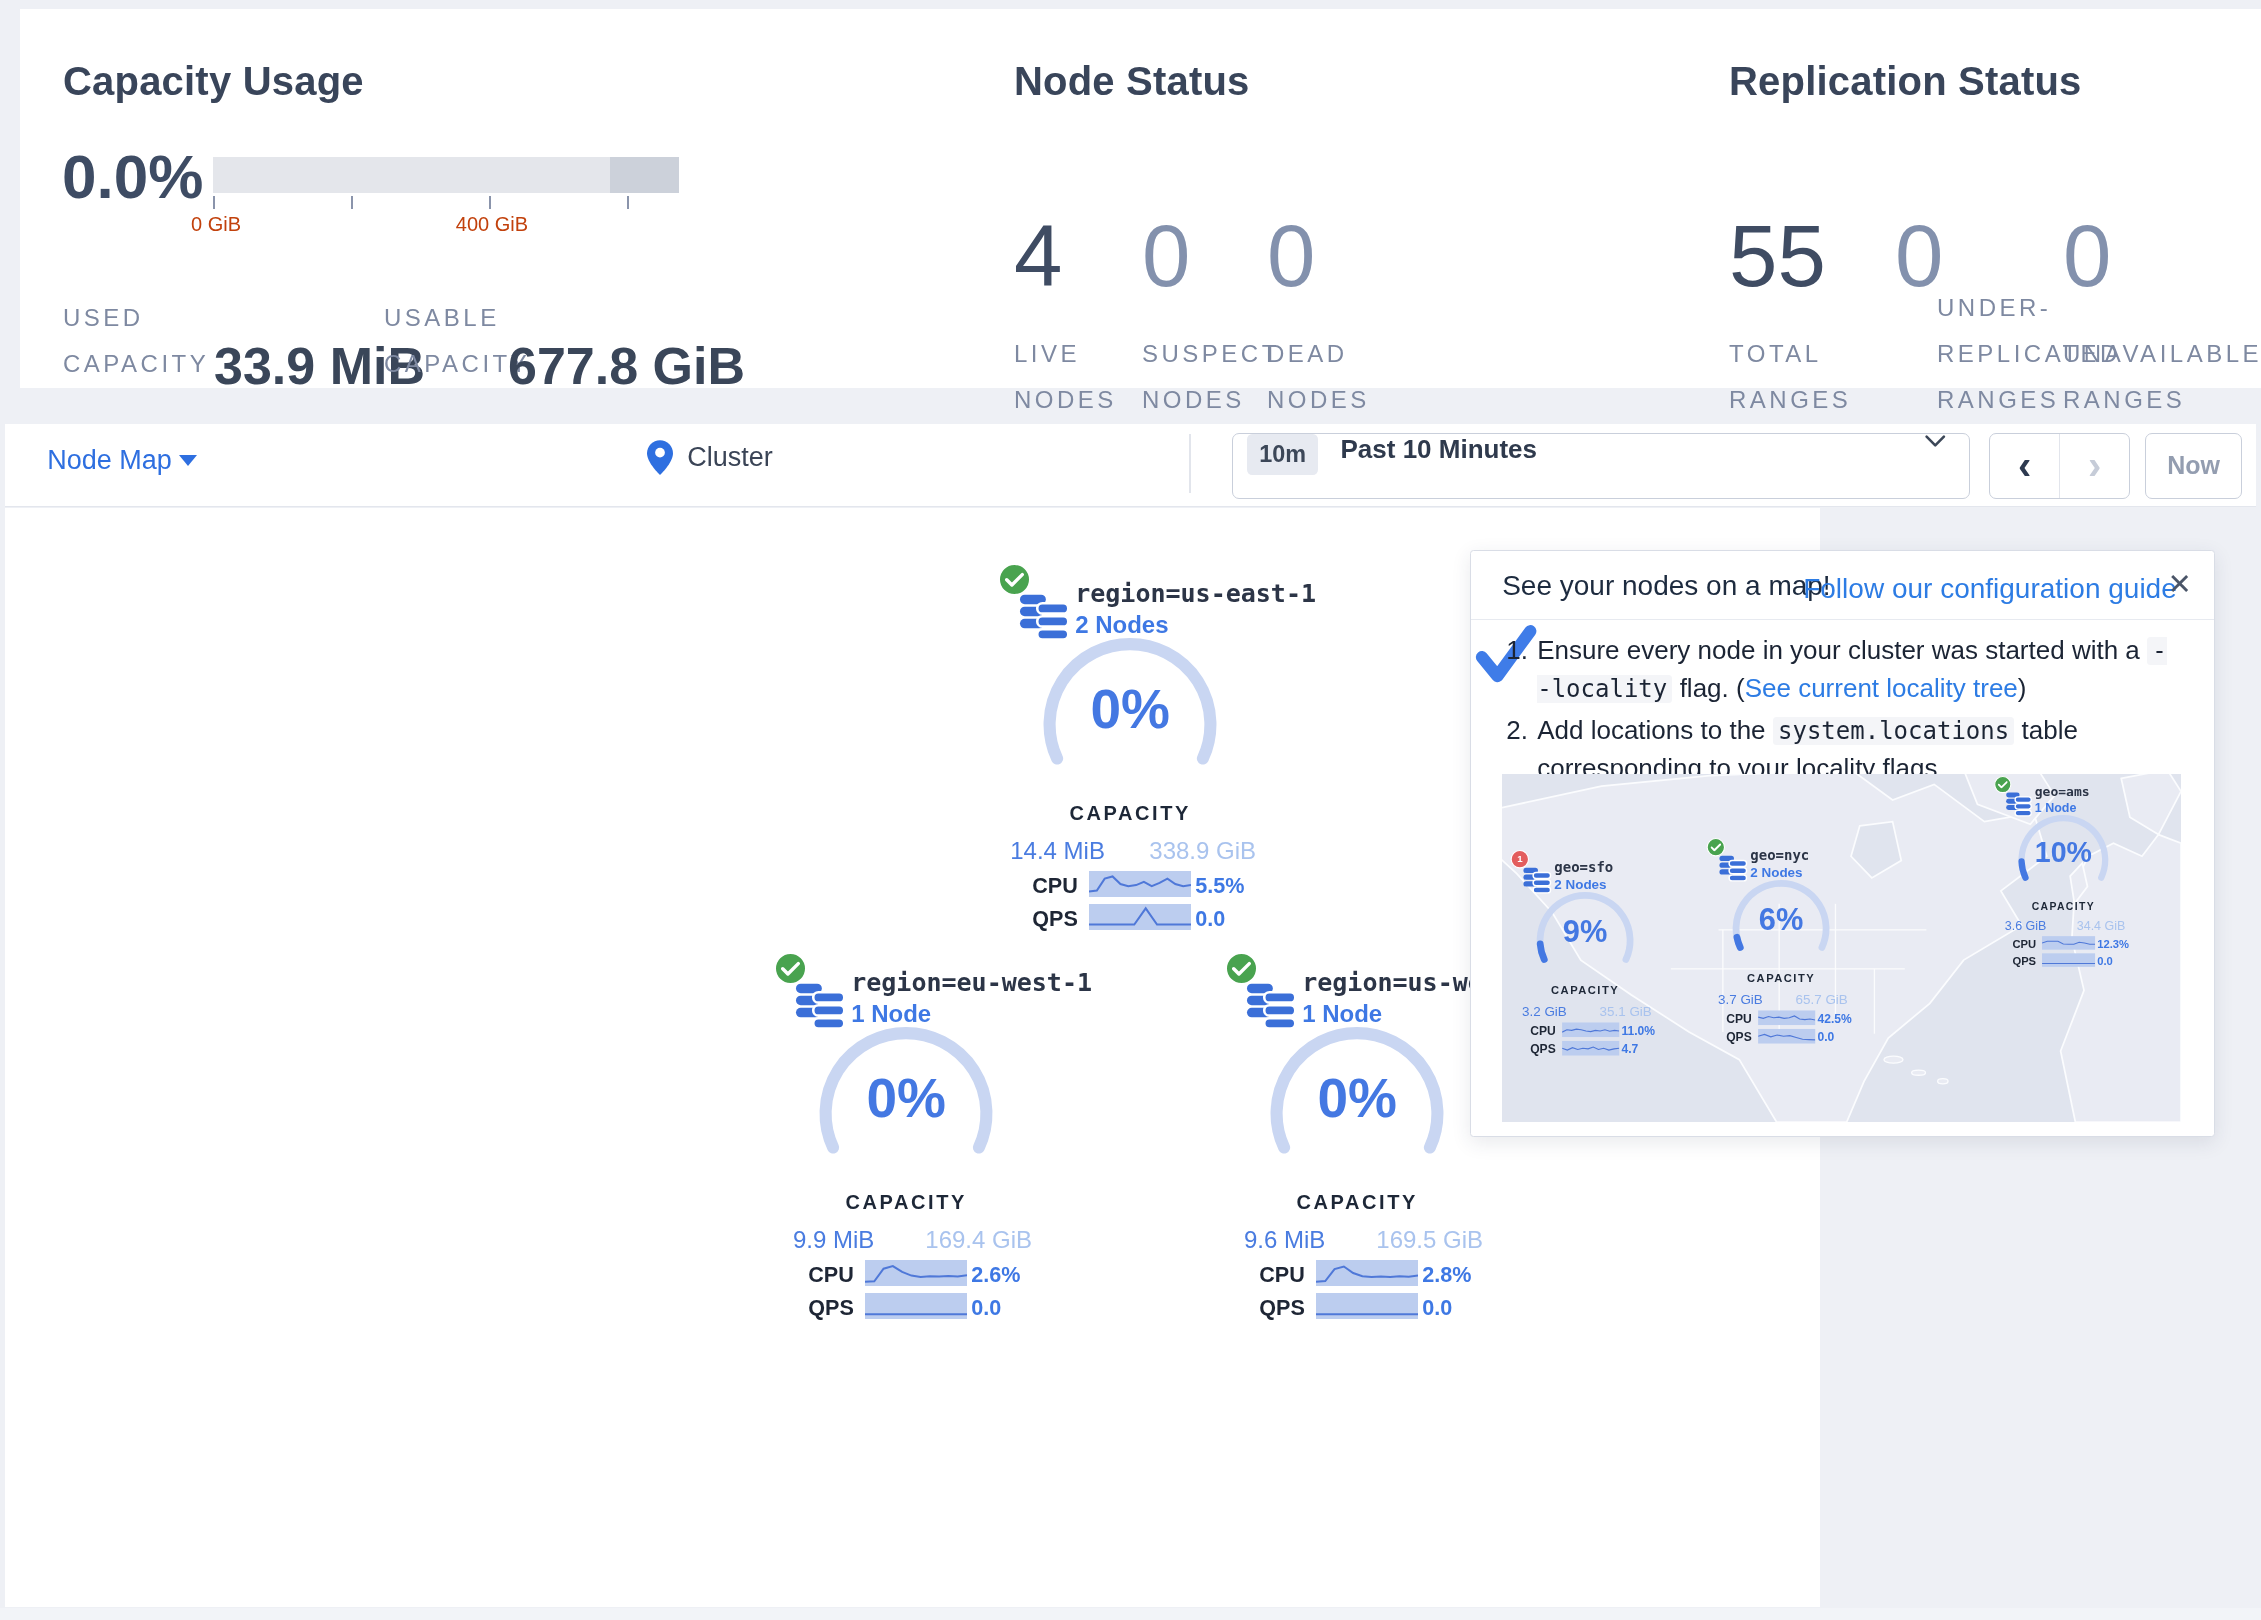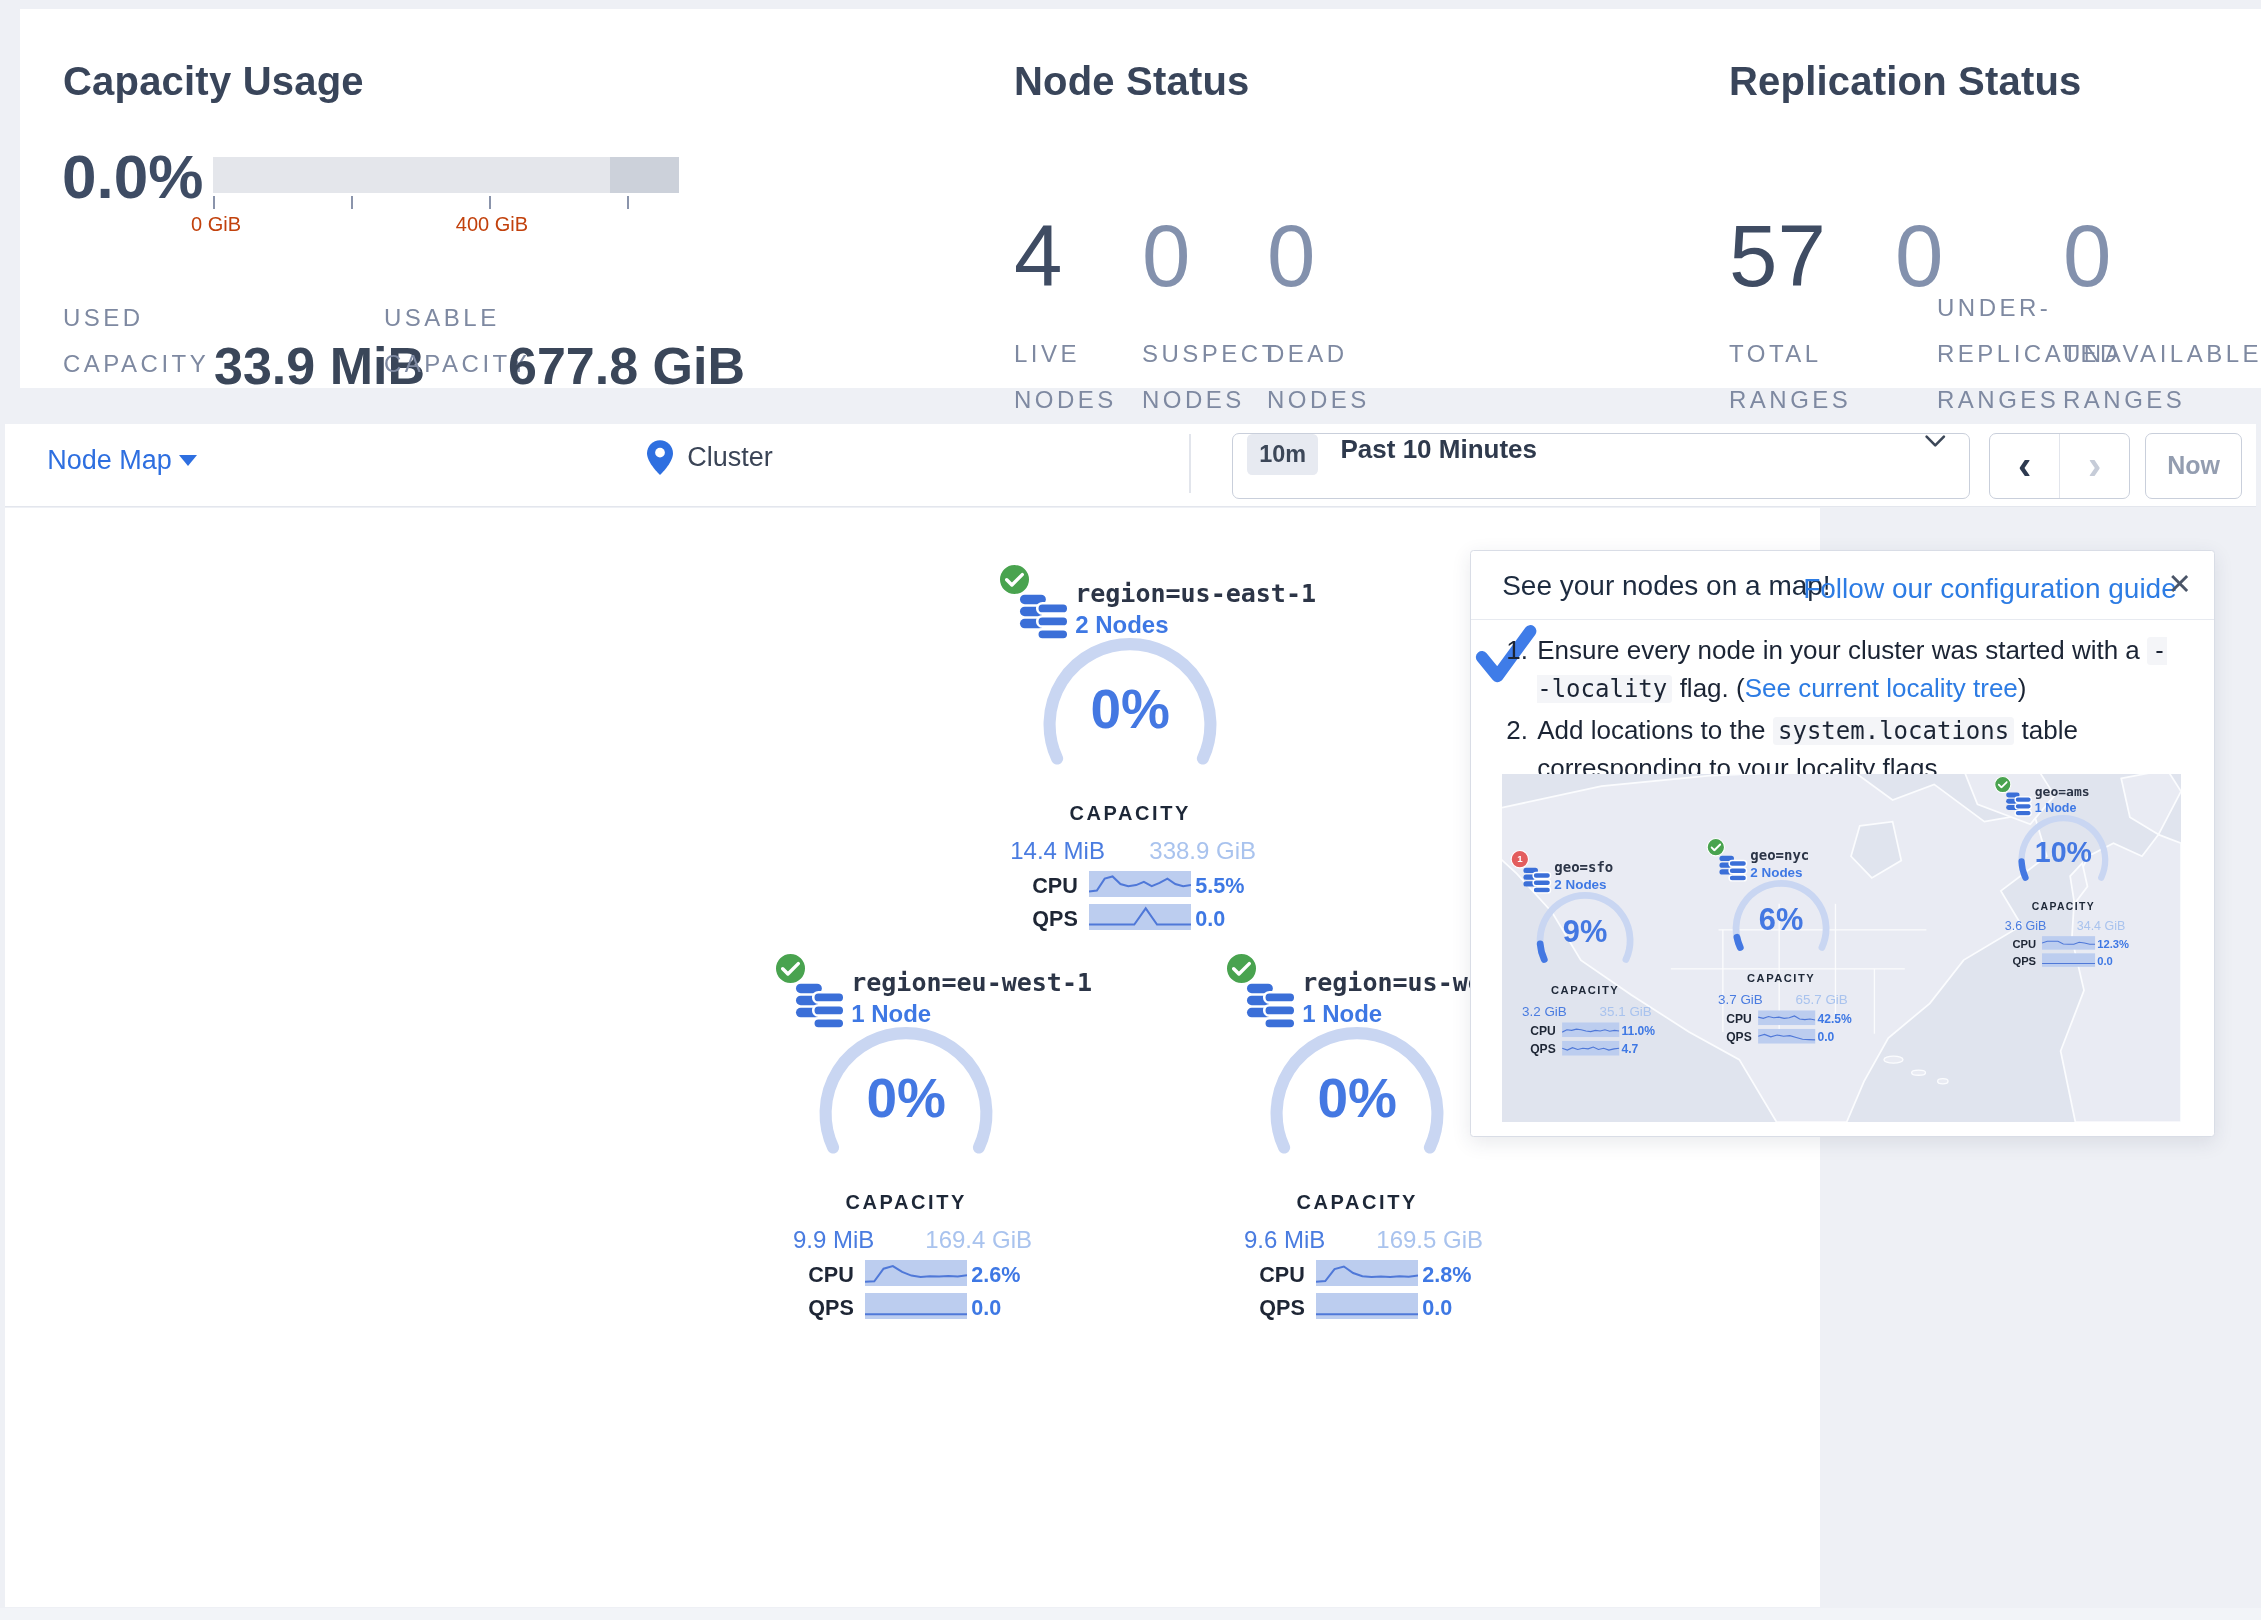--- a/index.html
+++ b/index.html
@@ -120,21 +120,21 @@
     <div class="caps-label" style="left:1122px;top:322px;">
       <span>SUSPECT</span>
         <span>NODES</span>
     </div>
     <div class="caps-label" style="left:1247px;top:322px;">
       <span>DEAD</span>
         <span>NODES</span>
     </div>
 
     <div class="sec-heading" style="left:1709px;top:50px;">Replication Status</div>
-    <div class="stat-num" style="left:1709px;top:197px;">57</div>
+    <div class="stat-num" style="left:1709px;top:197px;">55</div>
     <div class="stat-num muted" style="left:1875px;top:197px;">0</div>
     <div class="stat-num muted" style="left:2043px;top:197px;">0</div>
     <div class="caps-label" style="left:1709px;top:322px;">
       <span>TOTAL</span>
         <span>RANGES</span>
     </div>
     <div class="caps-label" style="left:1875px;top:276px;margin-left:42px;">
       <span>UNDER-</span>
         <span>REPLICATED</span>
         <span>RANGES</span>

